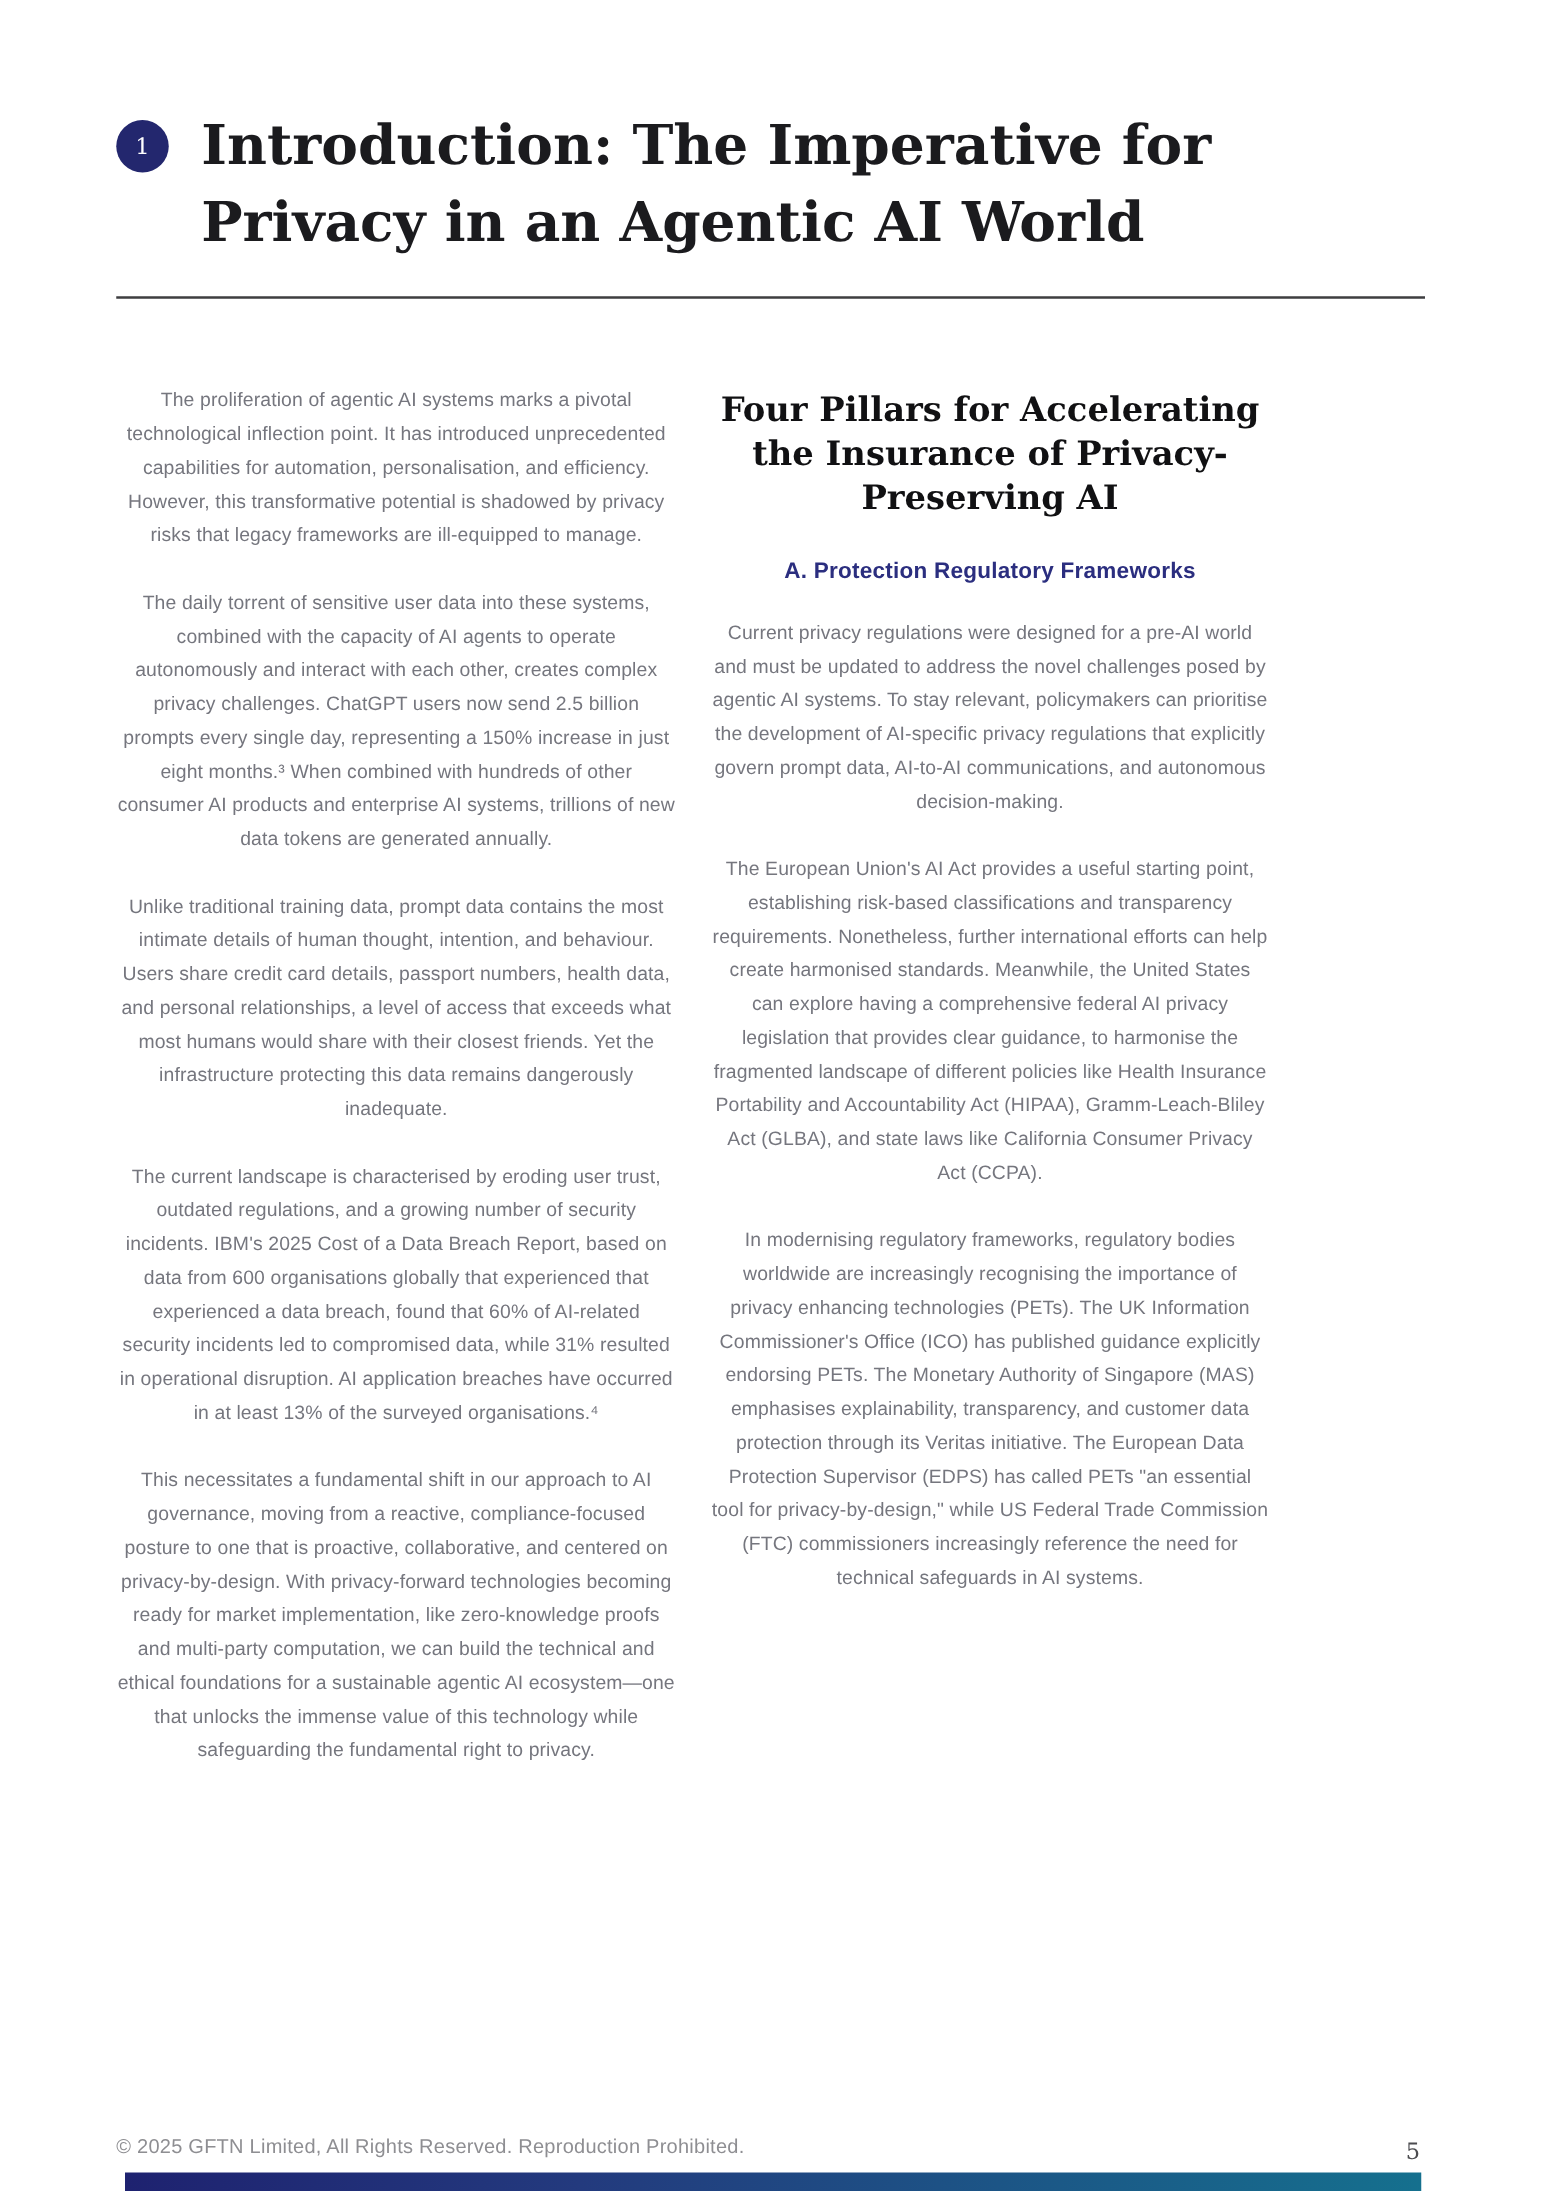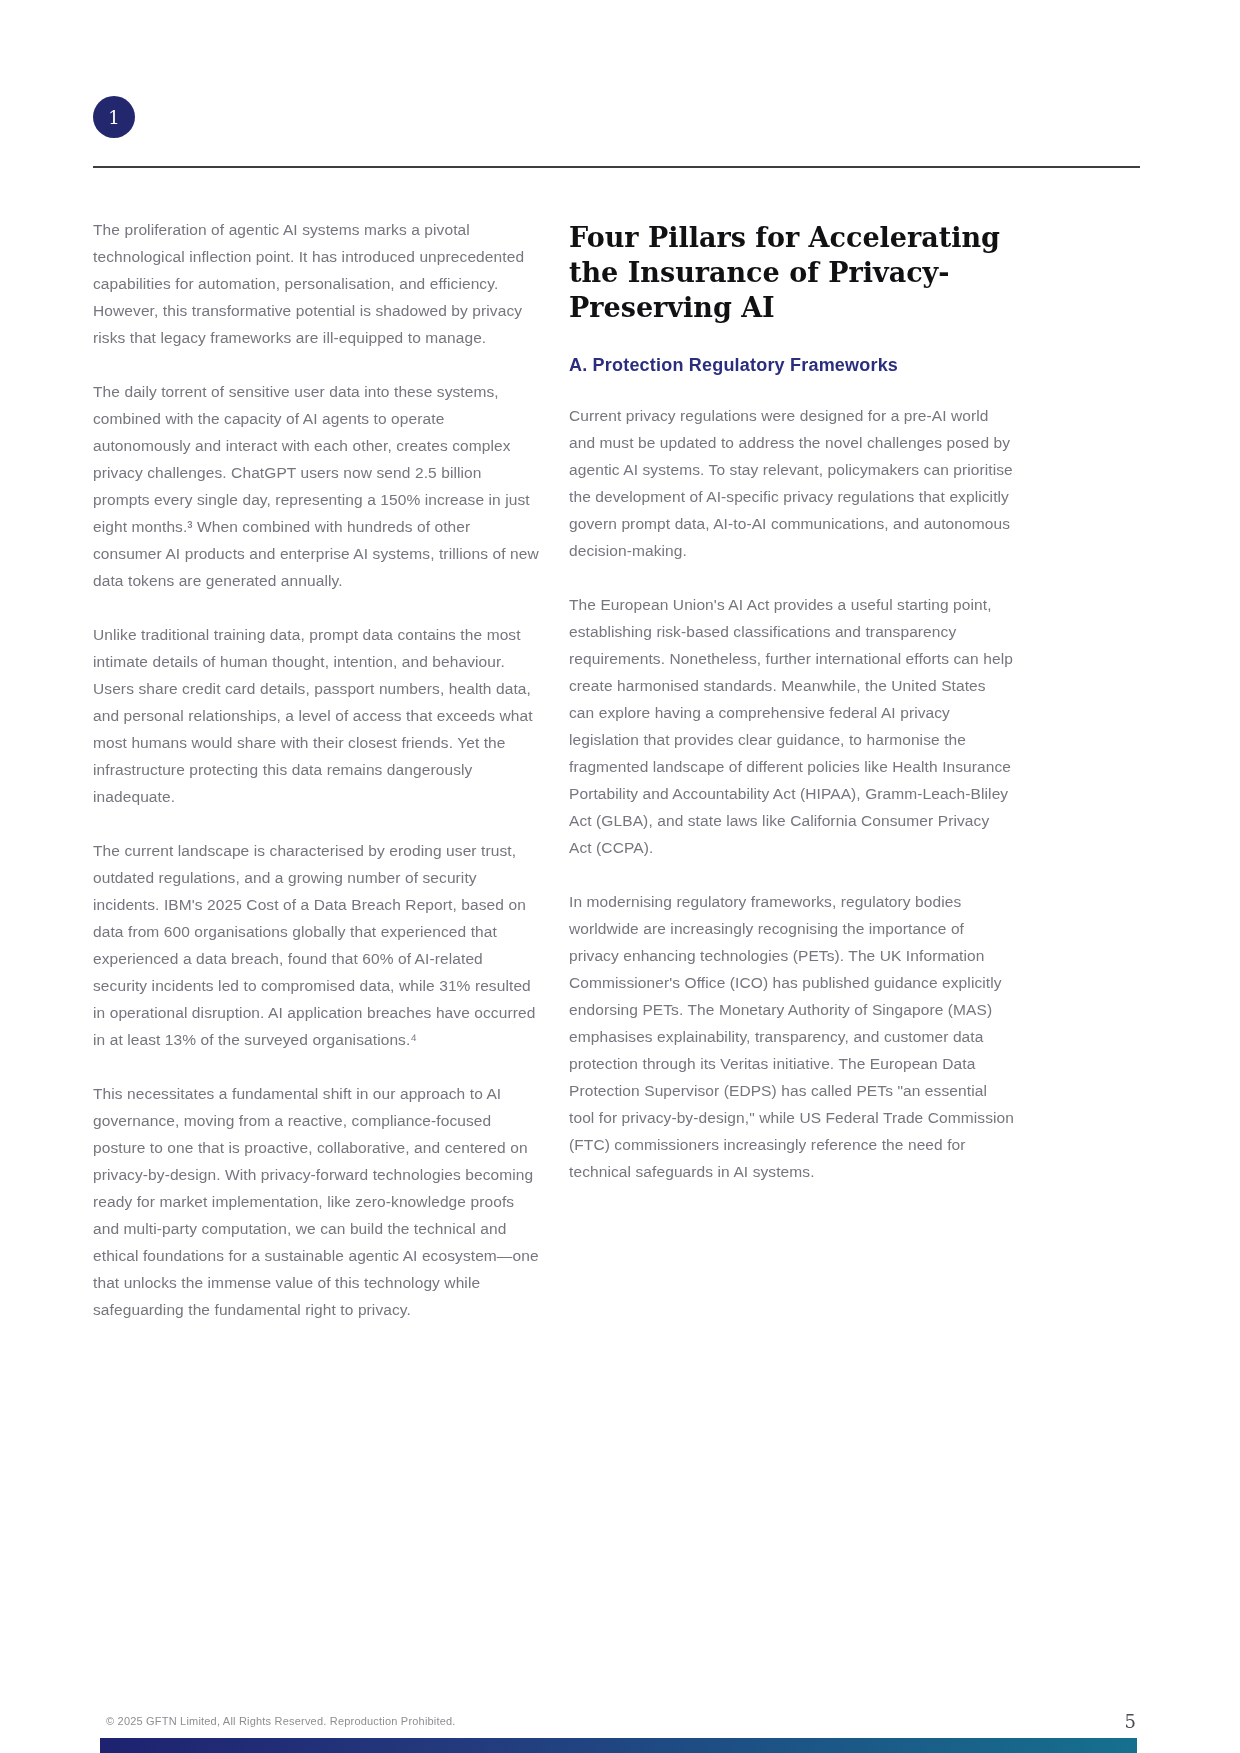--- a/index.html
+++ b/index.html
@@ -32,21 +32,21 @@
     letter-spacing:0px;
   }
   .title-rule {
     margin-top:28px;
     border:none;
     border-top:2px solid #3e3e40;
     width:100%;
     height:0;
   }
 
-  .columns { display:flex; margin-top:48px; }
+  .columns { display:flex; margin-top:68px;text-align:center; }
   .col-left  { flex:none; width:448px; margin-right:28px; }
   .col-right { flex:none; width:446px; }
 
   .body-p {
     font-size:15.5px;
     line-height:27px;
     color:#75767e;
     margin:0 0 27px 0;
     letter-spacing:0.1px;
   }
@@ -62,22 +62,22 @@
   .sub-heading {
     font-size:18px;
     font-weight:700;
     color:#2b2e7f;
     margin:26px 0 26px 0;
     letter-spacing:0.2px;
   }
 
   .footer-copyright {
     position:absolute;
-    left:106px; bottom:26px;
-    font-size:11px;
+    left:93px; bottom:26px;
+    font-size:16px;
     color:#8e8e92;
     letter-spacing:0.2px;
   }
   .page-number {
     position:absolute;
     right:104px; bottom:21px;
     font-family:"DejaVu Serif", serif;
     font-size:18px;
     color:#4c4c50;
   }
@@ -92,20 +92,21 @@
 <body>
 
 <div class="page">
 
   <div class="content">
 
     <div class="header-row">
       <div class="section-badge">
         <span>1</span>
       </div>
+      <h1 class="page-title">Introduction: The Imperative for Privacy in an Agentic AI World</h1>
     </div>
 
     <div class="title-rule"></div>
 
     <div class="columns">
 
       <div class="col-left">
         <p class="body-p">The proliferation of agentic AI systems marks a pivotal technological inflection point. It has introduced unprecedented capabilities for automation, personalisation, and efficiency. However, this transformative potential is shadowed by privacy risks that legacy frameworks are ill-equipped to manage.</p>
         <p class="body-p">The daily torrent of sensitive user data into these systems, combined with the capacity of AI agents to operate autonomously and interact with each other, creates complex privacy challenges. ChatGPT users now send 2.5 billion prompts every single day, representing a 150% increase in just eight months.³ When combined with hundreds of other consumer AI products and enterprise AI systems, trillions of new data tokens are generated annually.</p>
         <p class="body-p">Unlike traditional training data, prompt data contains the most intimate details of human thought, intention, and behaviour. Users share credit card details, passport numbers, health data, and personal relationships, a level of access that exceeds what most humans would share with their closest friends. Yet the infrastructure protecting this data remains dangerously inadequate.</p>

